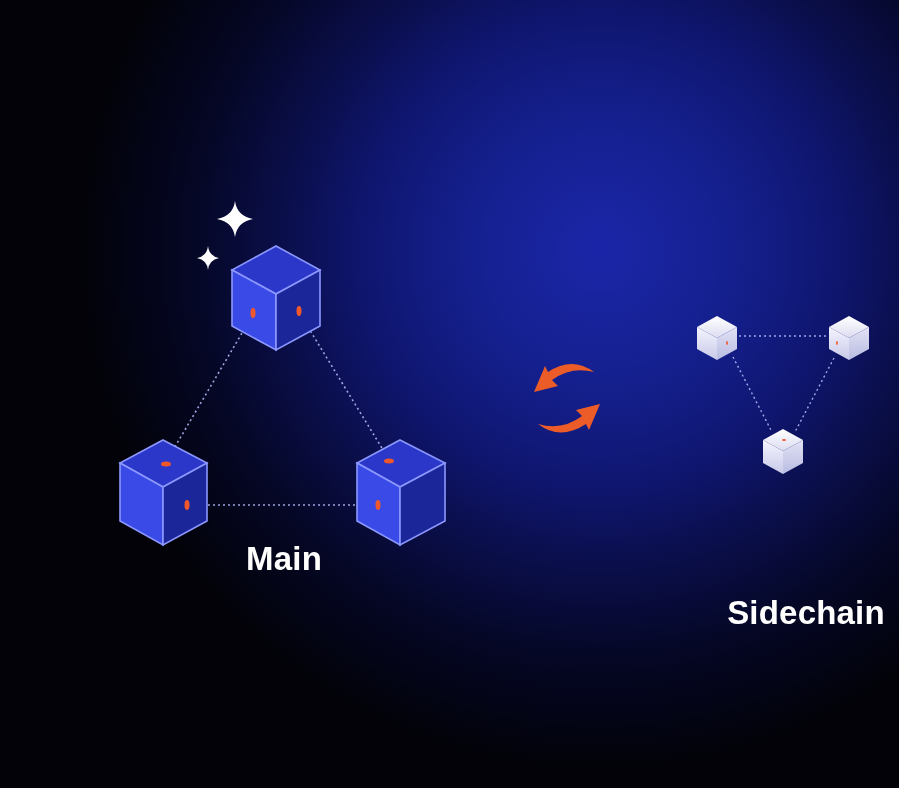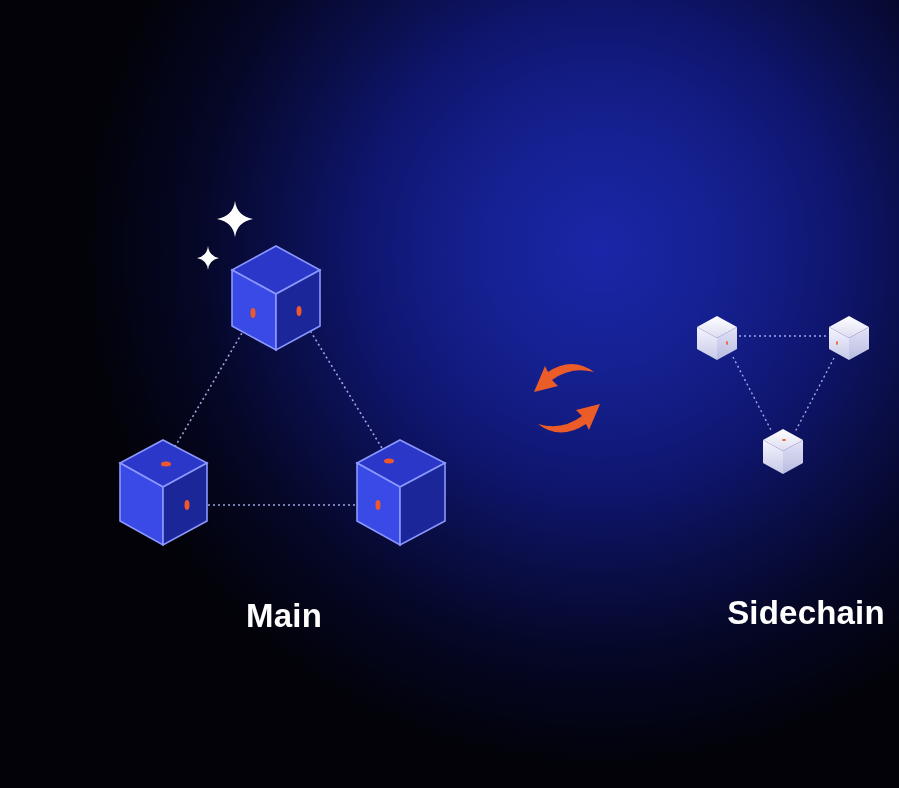--- a/index.html
+++ b/index.html
@@ -11,21 +11,21 @@
   .bg {
     position:absolute; inset:0;
     background:
       radial-gradient(ellipse 520px 520px at 600px 250px, #1a26a8 0%, #15208f 25%, #0f1670 45%, #0a0e48 62%, #050726 78%, #020208 100%);
   }
   svg.scene { position:absolute; left:0; top:0; }
   .label {
     position:absolute; color:#ffffff; font-weight:bold; text-align:center;
     font-size:33px; line-height:43px; letter-spacing:0.2px;
   }
-  .main-label { left:164px; top:594px; width:240px; }
+  .main-label { left:164px; top:537px; width:240px; }
   .side-label { left:706px; top:591px; width:200px; }
 </style>
 </head>
 <body>
 
 <div class="bg"></div>
 
 <svg class="scene" width="899" height="788" viewBox="0 0 899 788">
   <defs>
     <linearGradient id="sideTop" x1="0" y1="0" x2="0" y2="1">

